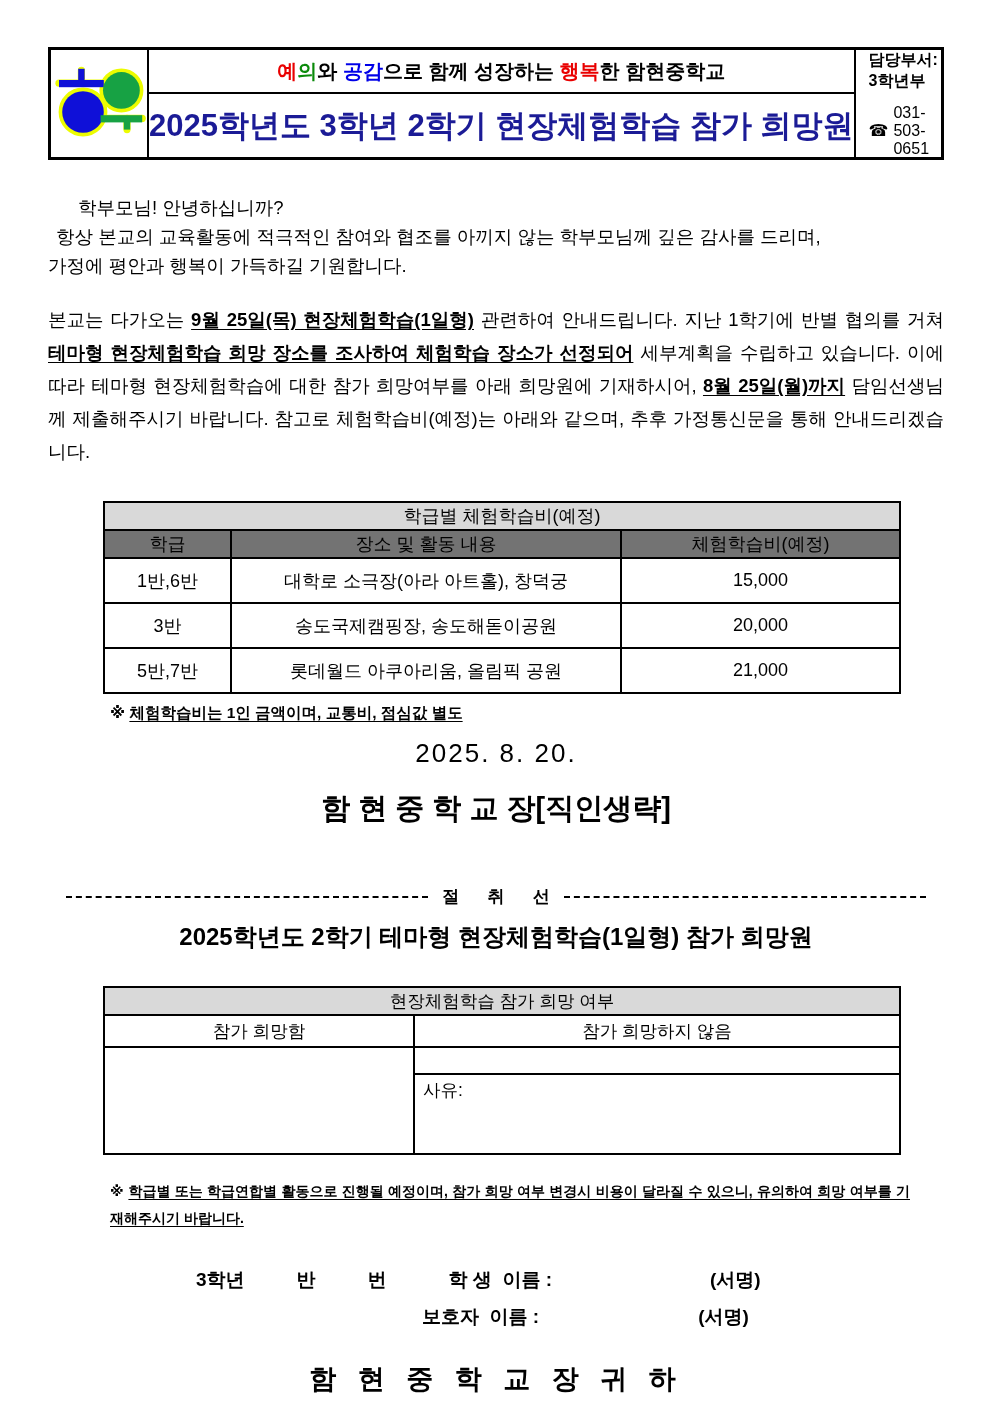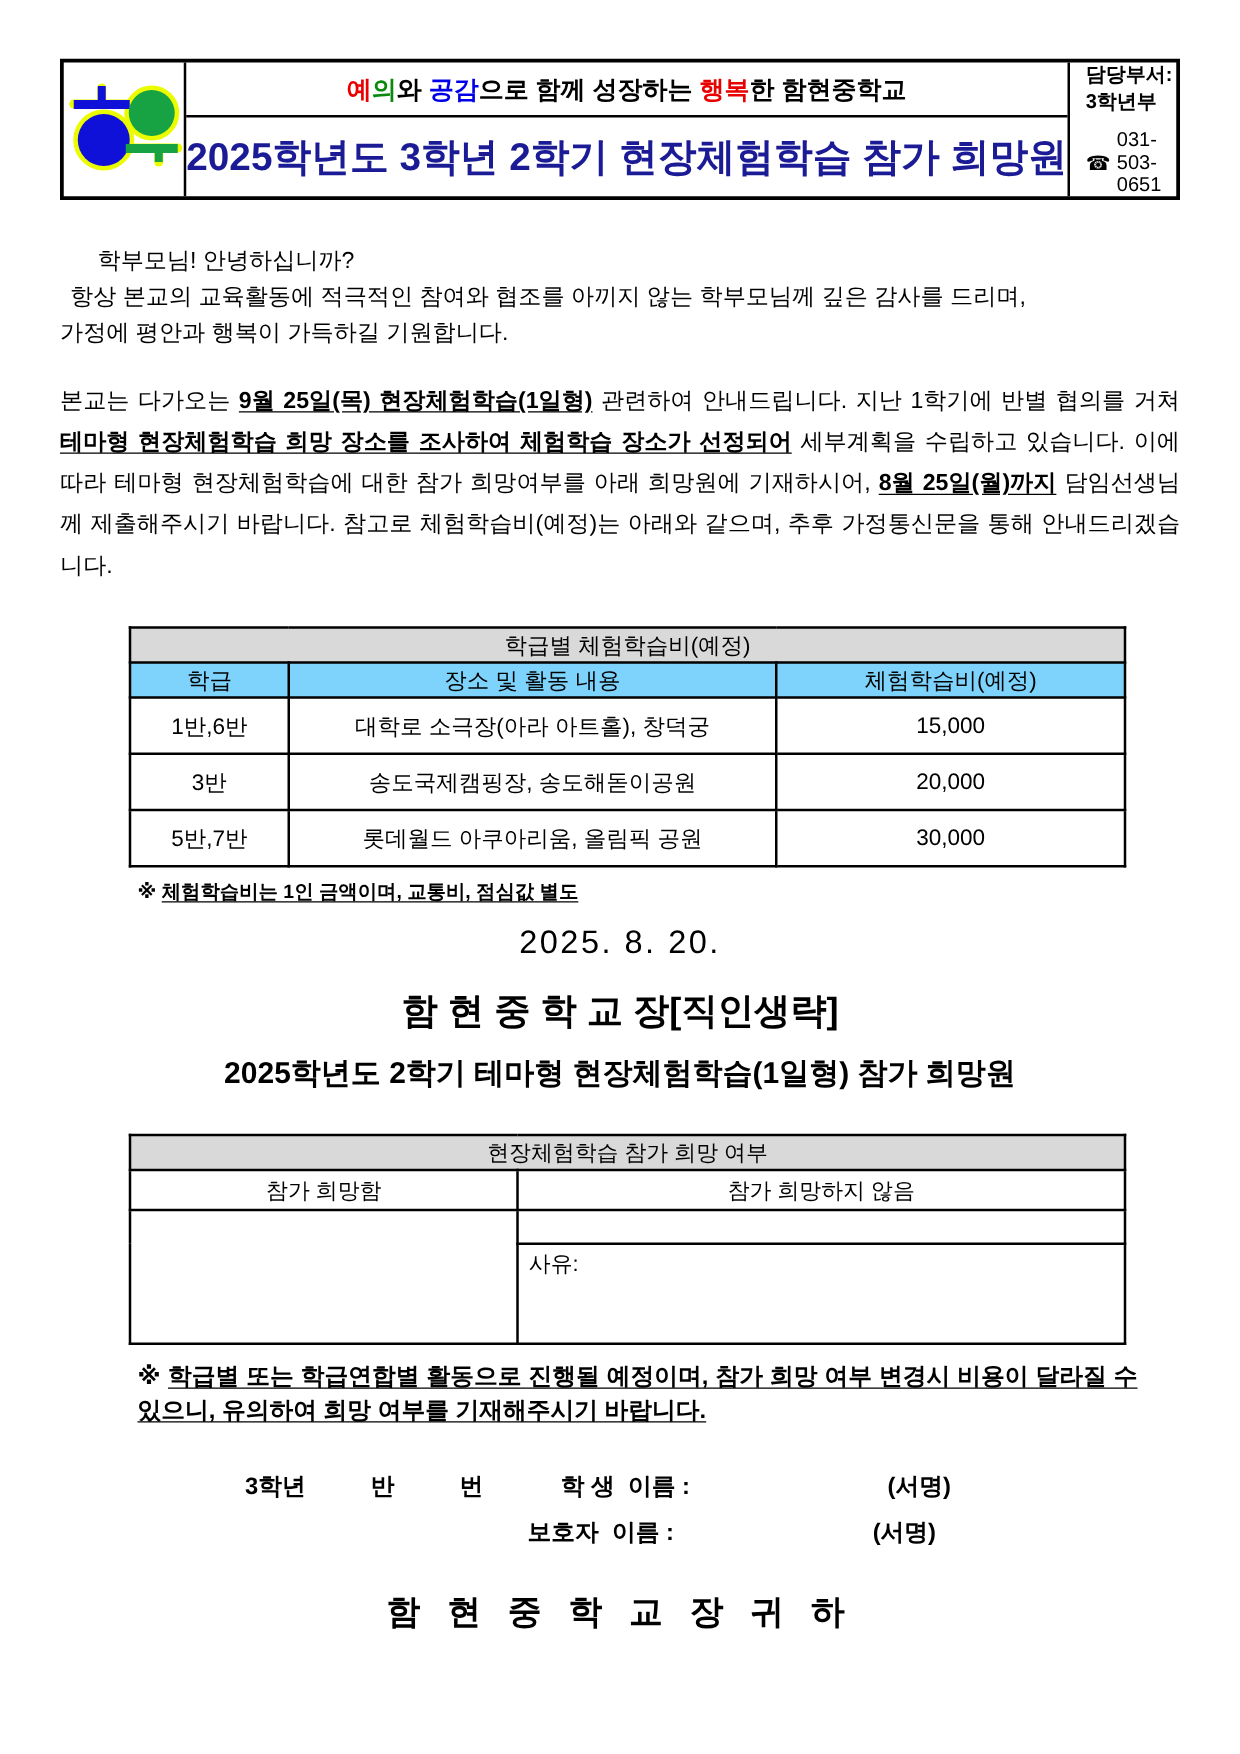--- a/index.html
+++ b/index.html
@@ -74,21 +74,21 @@
   
   .doc-table {
     border-collapse:collapse;
     table-layout:fixed;
     width:796px;
     margin-left:55px;
     font-size:18px;
     text-align:center;
   }
   .doc-table td { border:2px solid #000; padding:1px 4px; }
-  .doc-table .thead-row td { background:#7dd3fc; }
+  .doc-table .thead-row td { background:#737373; }
   .fee-table { margin-top:33px; }
   .fee-table .title-row td { height:26px; background:#d9d9d9;margin-top:45px; }
   .fee-table .cols-row td { height:27px; }
   .fee-table tbody td { height:45px; }
 
   .note1 {
     margin-top:9px; margin-left:62px;
     font-size:15.5px; font-weight:bold;
   }
   .note1 .u, .note2 .u { text-decoration:underline; text-underline-offset:3px; }
@@ -114,22 +114,22 @@
   .wish-table { margin-top:33px; font-size:17.5px; }
   .wish-table .title-row td { height:28px; background:#d9d9d9; }
   .wish-table .cols-row td { height:32px; }
   .wish-table .empty-left { height:107px; }
   .wish-table .empty-right { height:27px; }
   .wish-table .reason-cell {
     height:80px; text-align:left; vertical-align:top; padding:3px 8px;
   }
 
   .note2 {
-    margin-top:12px; margin-left:62px; width:800px;
-    font-size:19px; font-weight:bold; line-height:27px;
+    margin-top:23px; margin-left:62px; width:800px;
+    font-size:14px; font-weight:bold; line-height:27px;
     text-align:justify;
   }
 
   
   .sig-block { margin-top:29px; font-size:19px; font-weight:bold; }
   .sig-row { display:flex; line-height:37px; white-space:pre; }
   .sig-row span { display:inline-block; }
   .sig-grade { margin-left:148px; }
   .sig-class { margin-left:52px; }
   .sig-num   { margin-left:52px; }
@@ -216,30 +216,35 @@
           <td>15,000</td>
         </tr>
         <tr>
           <td>3반</td>
           <td>송도국제캠핑장, 송도해돋이공원</td>
           <td>20,000</td>
         </tr>
         <tr>
           <td>5반,7반</td>
           <td>롯데월드 아쿠아리움, 올림픽 공원</td>
-          <td>30,000</td>
+          <td>21,000</td>
         </tr>
       </tbody>
   </table>
 
   <div class="note1"><span>※ </span><span class="u">체험학습비는 1인 금액이며, 교통비, 점심값 별도</span></div>
 
   <div class="date-line">2025. 8. 20.</div>
   <div class="principal-line">함 현 중 학 교 장[직인생략]</div>
 
+  <div class="cutline">
+    <span class="dash"></span>
+    <span class="cut-label">절      취      선</span>
+    <span class="dash"></span>
+  </div>
 
   <div class="section2-title">2025학년도 2학기 테마형 현장체험학습(1일형) 참가 희망원</div>
 
   <table class="doc-table wish-table">
     <colgroup>
         <col style="width:310px">
         <col style="width:486px">
       </colgroup>
     <tbody>
       <tr class="title-row thead-row">

